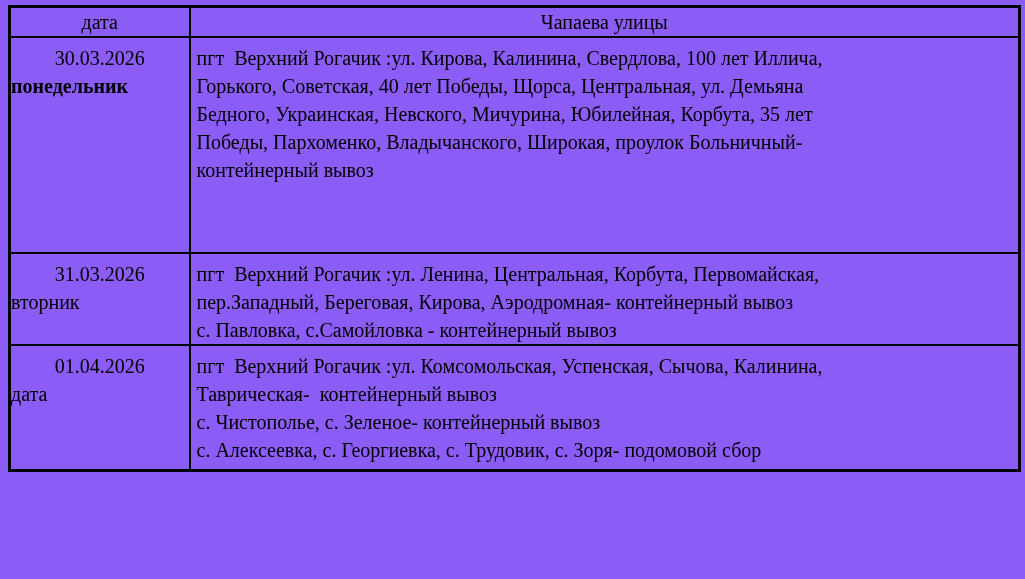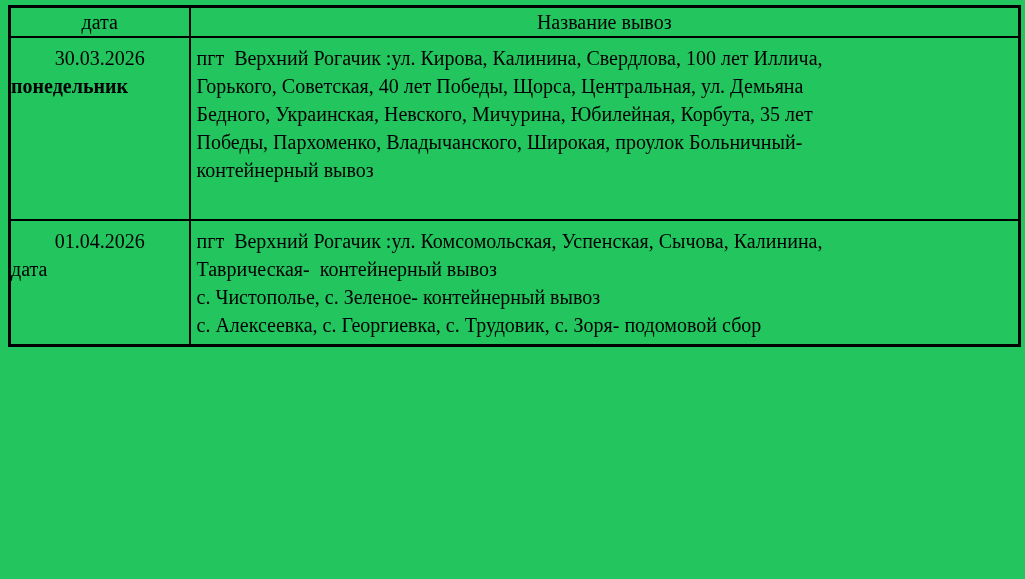--- a/index.html
+++ b/index.html
@@ -7,21 +7,21 @@
     padding: 0;
     background: #ffffff;
     font-family: "Liberation Serif", "DejaVu Serif", serif;
     color: #000000;
   }
   .page {
     width: 1025px;
     height: 579px;
     box-sizing: border-box;
     padding: 5px 7px 0 8px;
-    background: #22c55e;
+    background: #8b5cf6;
     overflow: hidden;
   }
   table.schedule {
     border-collapse: collapse;
     table-layout: fixed;
     width: 1010px;
     border: 3px solid #000000;
   }
   table.schedule th,
   table.schedule td {
@@ -53,51 +53,60 @@
     padding: 6px 20px 0 6px;
     white-space: pre-wrap;
     word-wrap: break-word;
   }
   .date-line { text-align: center; }
   .day-line  { text-align: left; }
   .bold-day  { font-weight: bold; }
   .right-date { text-align: right; padding-right: 1px; }
 
   tr.r-header { height: 27px; }
-  tr.r-0 { height: 183px; }
+  tr.r-0 { height: 216px; }
   tr.r-1 { height: 90px; }
   tr.r-2 { height: 125px; }
   tr.r-3 { height: 118px; }
 </style>
 </head>
 <body>
 
 <div class="page">
   <table class="schedule">
     <colgroup>
       <col class="c-date">
       <col class="c-street">
     </colgroup>
     <thead>
       <tr class="r-header">
         <th>дата</th>
-        <th>Название вывоз</th>
+        <th>Чапаева улицы</th>
       </tr>
     </thead>
     <tbody>
       <tr class="r-0">
         <td class="date-cell">
           <div class="date-line">30.03.2026</div>
           <div class="day-line bold-day">понедельник</div>
         </td>
         <td class="street-cell">пгт  Верхний Рогачик :ул. Кирова, Калинина, Свердлова, 100 лет Иллича,
 Горького, Советская, 40 лет Победы, Щорса, Центральная, ул. Демьяна
 Бедного, Украинская, Невского, Мичурина, Юбилейная, Корбута, 35 лет
 Победы, Пархоменко, Владычанского, Широкая, проулок Больничный-
 контейнерный вывоз</td>
+      </tr>
+      <tr class="r-1">
+        <td class="date-cell">
+          <div class="date-line">31.03.2026</div>
+          <div class="day-line">вторник</div>
+        </td>
+        <td class="street-cell">пгт  Верхний Рогачик :ул. Ленина, Центральная, Корбута, Первомайская,
+пер.Западный, Береговая, Кирова, Аэродромная- контейнерный вывоз
+с. Павловка, с.Самойловка - контейнерный вывоз</td>
       </tr>
       <tr class="r-2">
         <td class="date-cell">
           <div class="date-line">01.04.2026</div>
           <div class="day-line">дата</div>
         </td>
         <td class="street-cell">пгт  Верхний Рогачик :ул. Комсомольская, Успенская, Сычова, Калинина,
 Таврическая-  контейнерный вывоз
 с. Чистополье, с. Зеленое- контейнерный вывоз
 с. Алексеевка, с. Георгиевка, с. Трудовик, с. Зоря- подомовой сбор</td>

